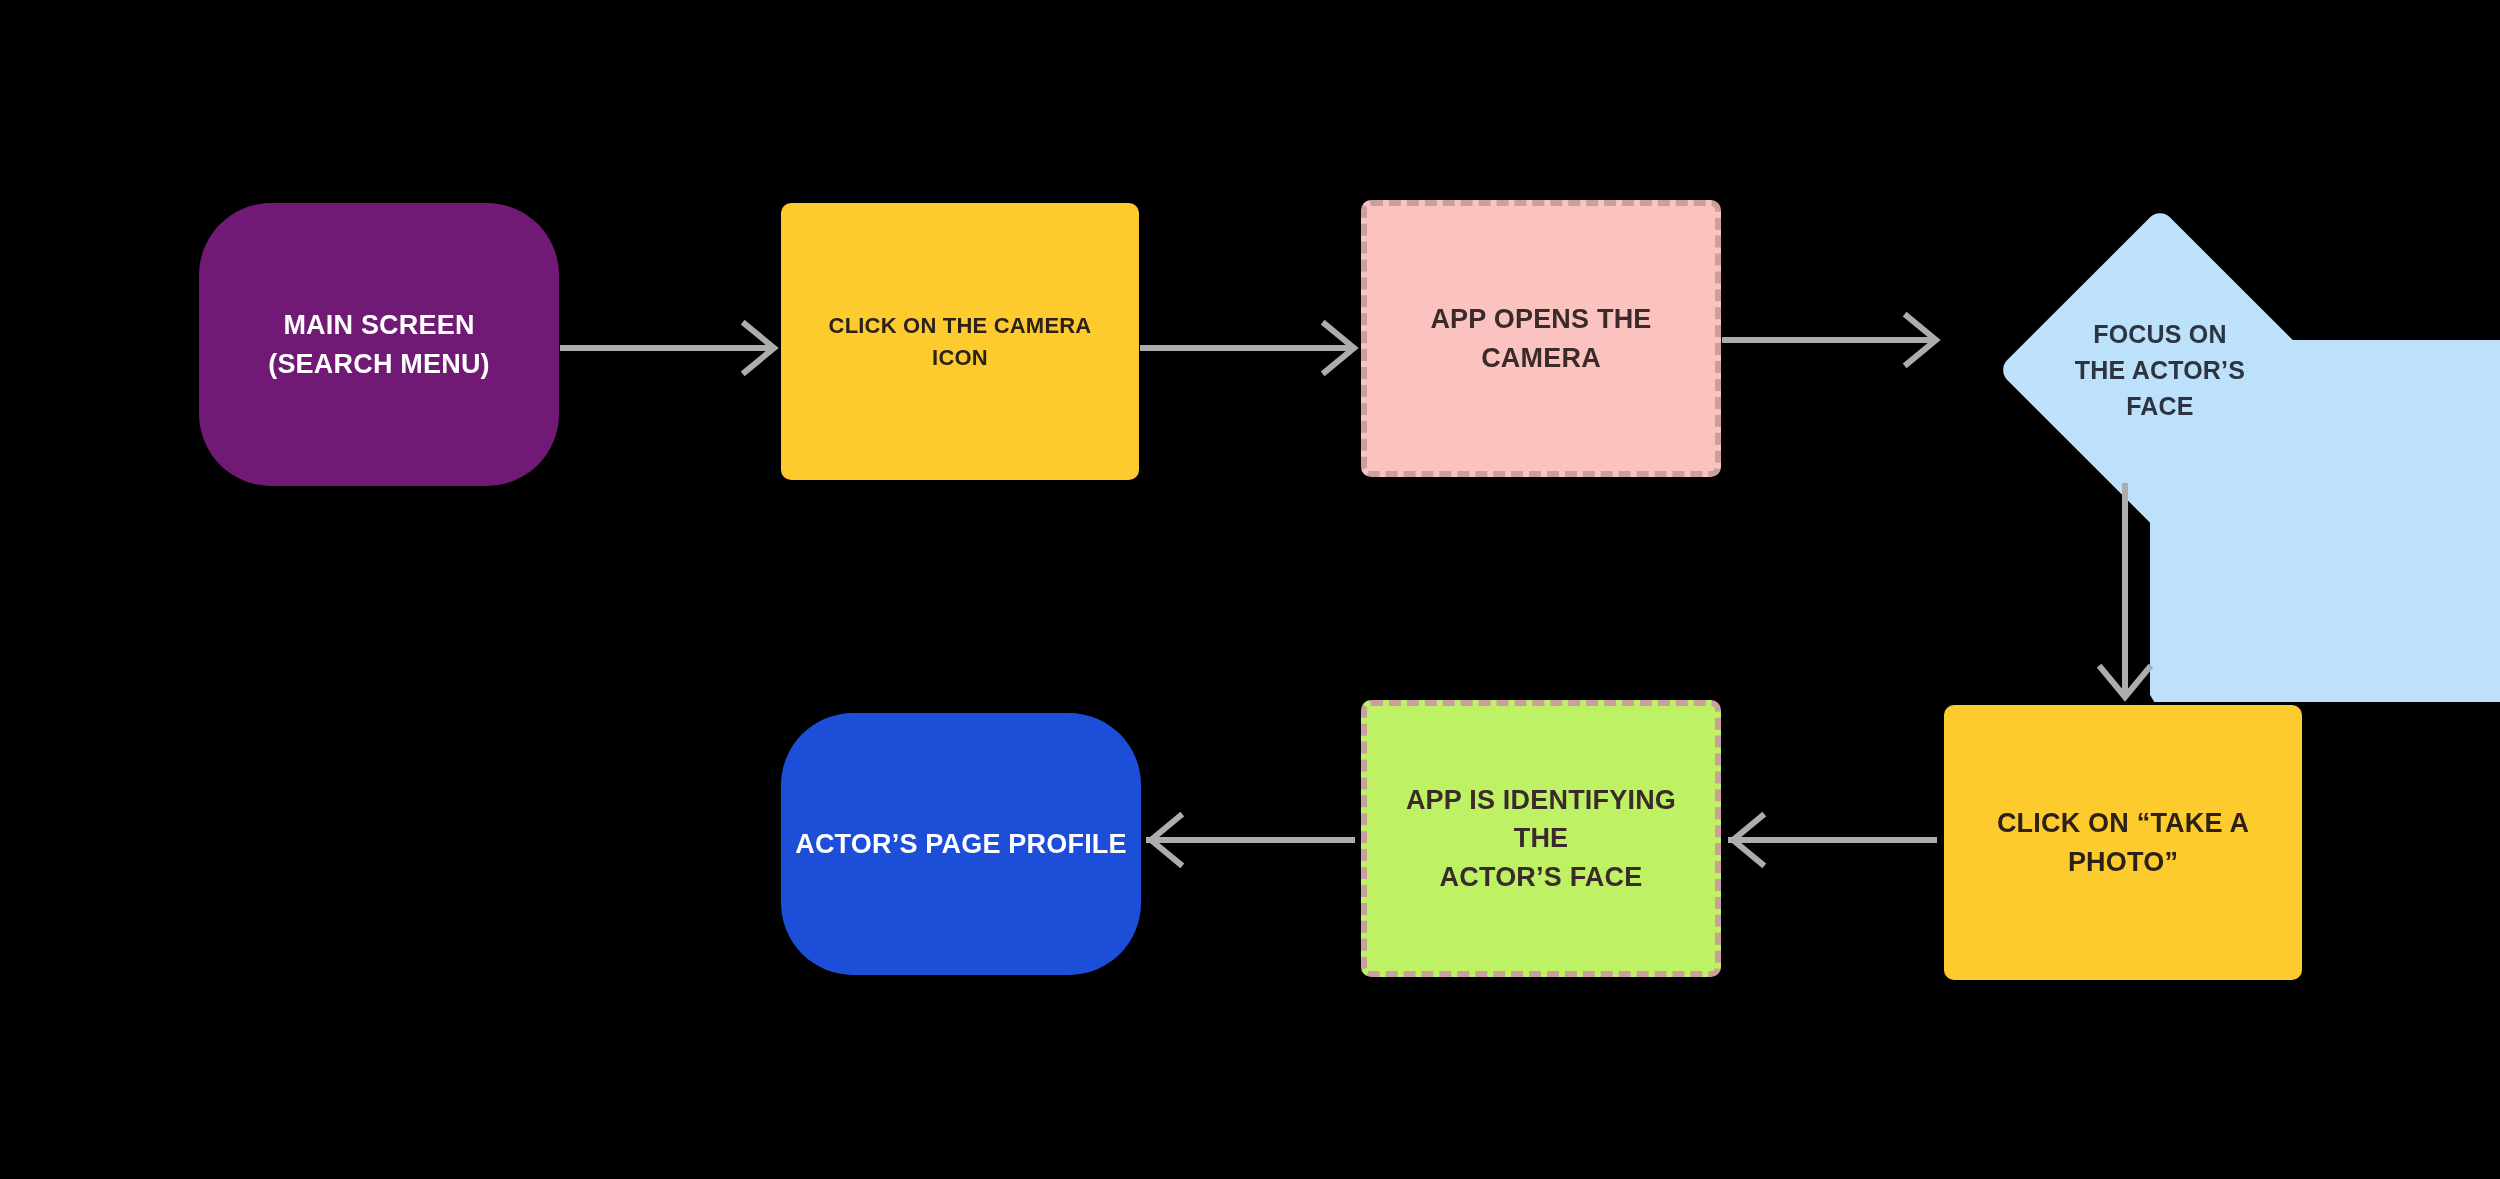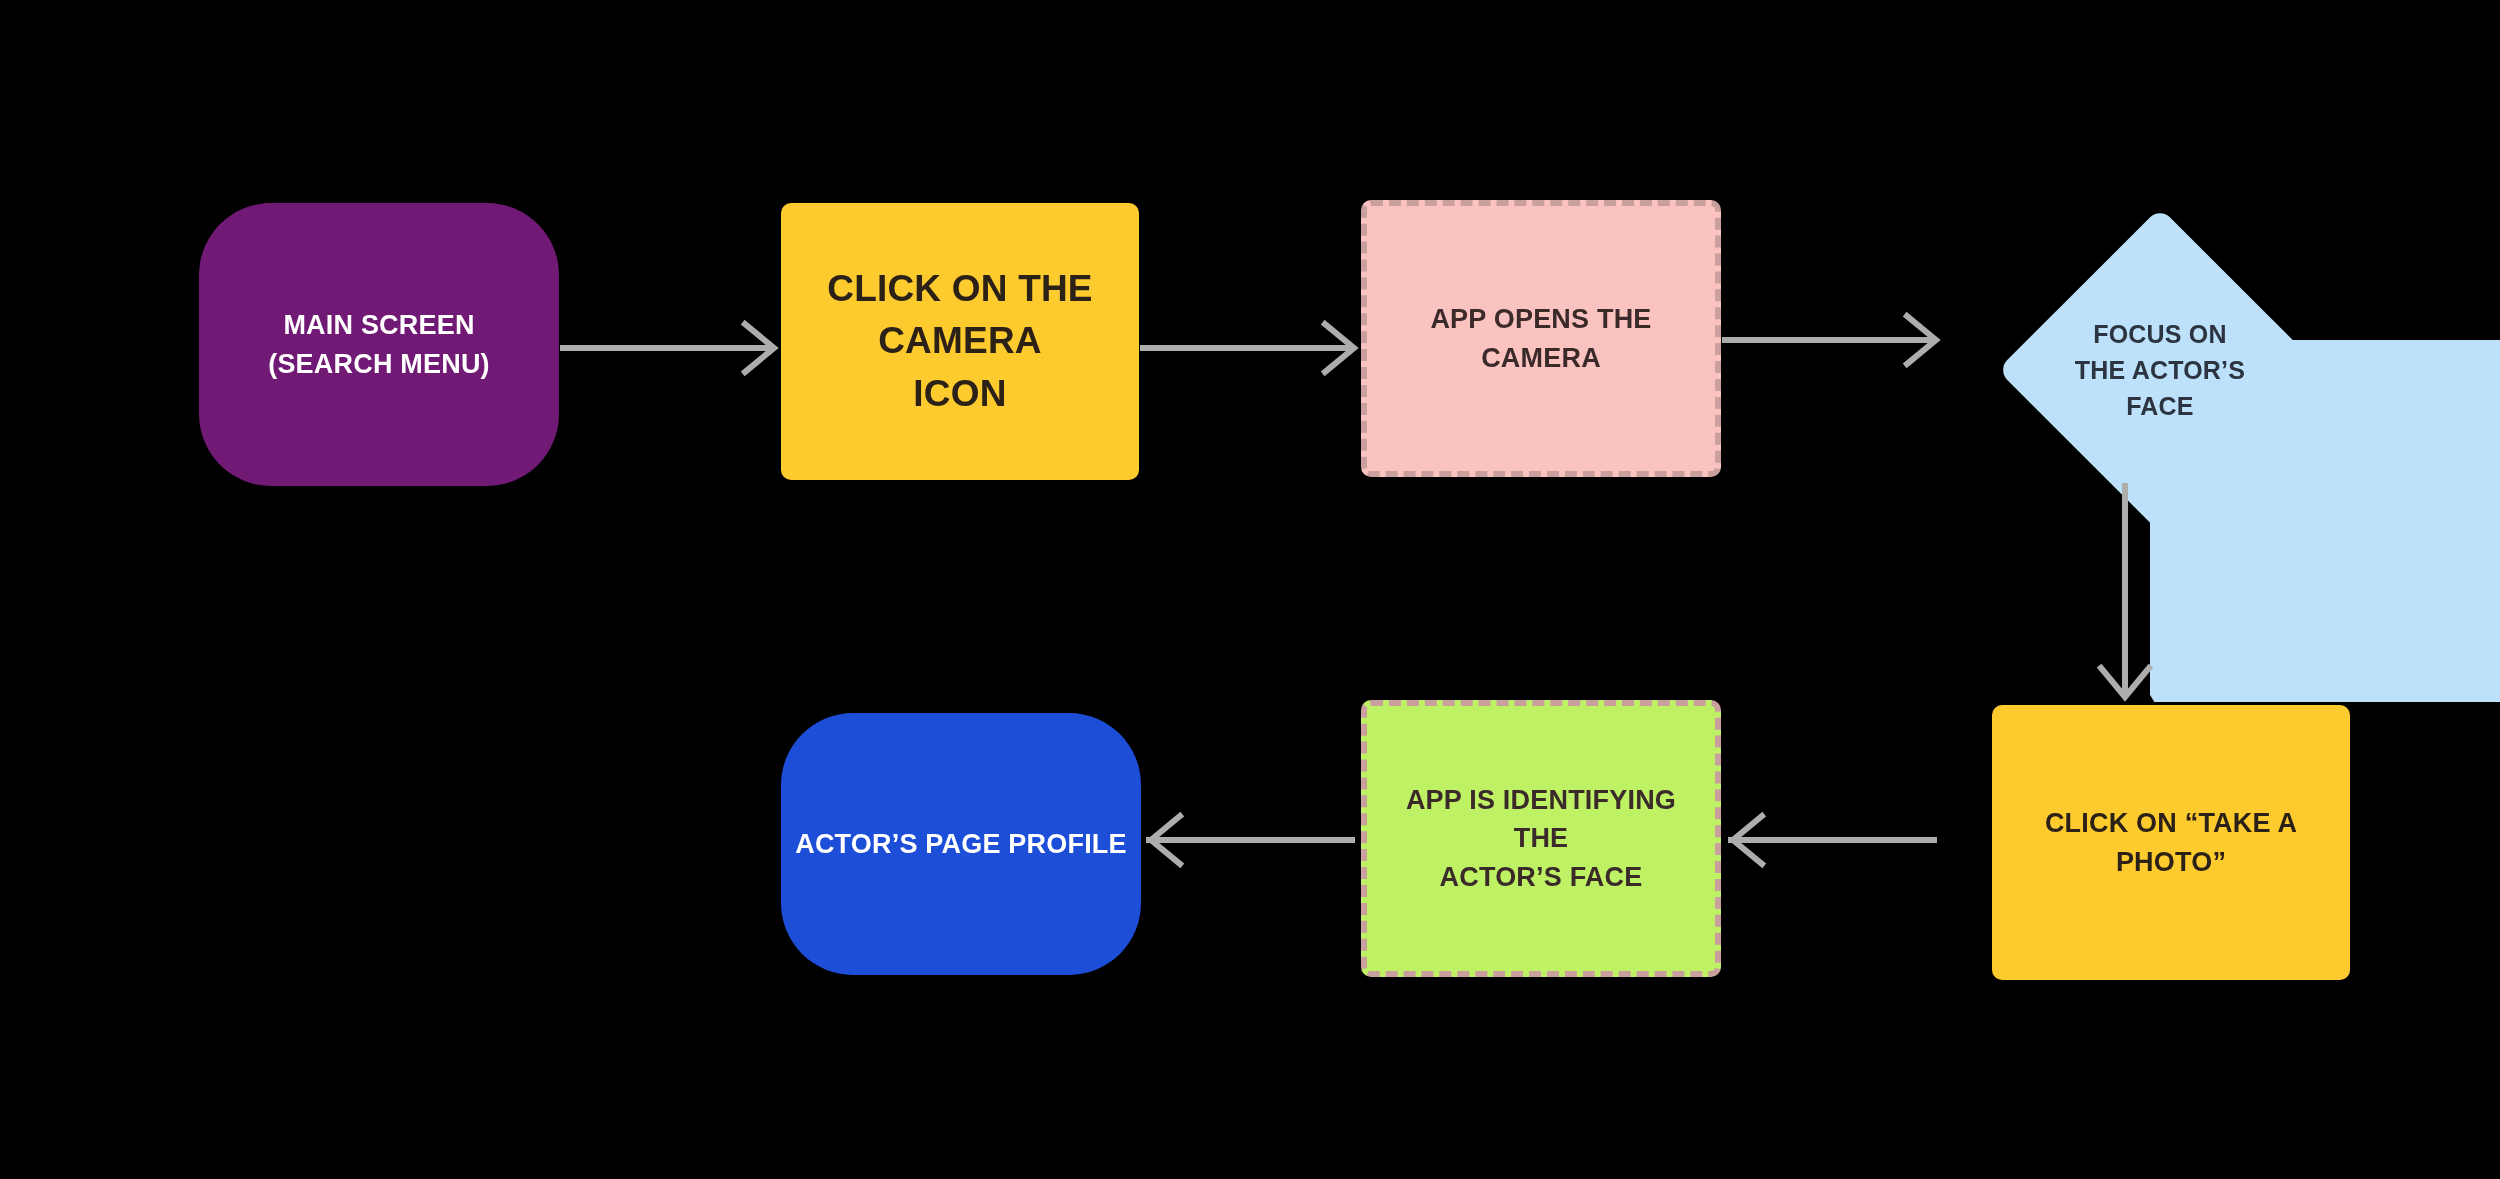--- a/index.html
+++ b/index.html
@@ -88,38 +88,38 @@
 
   <div class="blue-slab" style="left:2150px; top:340px; width:360px; height:362px;
               clip-path: polygon(0 2%, 1.6% 0, 100% 0, 100% 100%, 1.2% 100%, 0 98%);
               background:#BDE1FB;"></div>
 
   <div class="node shape-terminator" style="left:199px; top:203px; width:360px; height:283px; background:#701a75; color:#FFFFFF; font-size:27px; z-index:2;">
     <span class="node-label">MAIN SCREEN
 (SEARCH MENU)</span>
   </div>
 
-  <div class="node shape-process" style="left:781px; top:203px; width:358px; height:277px; background:#FECB2E; color:#2B2116; font-size:37px; z-index:2;">
+  <div class="node shape-process" style="left:781px; top:203px; width:358px; height:277px; background:#FECB2E; color:#2B2116; font-size:22px; z-index:2;">
     <span class="node-label">CLICK ON THE CAMERA
 ICON</span>
   </div>
 
   <div class="node shape-dashed" style="left:1361px; top:200px; width:360px; height:277px; background:#FBC3C0; border-color:#C9A09D; color:#3B2A2A; font-size:27px; z-index:2;">
     <span class="node-label">APP OPENS THE
 CAMERA</span>
   </div>
 
   <div class="node shape-diamond" style="left:2045px; top:255px; width:230px; height:230px; color:#2B3440; font-size:25px; z-index:2;">
     <div class="diamond-fill" style="background:#BDE1FB;"></div>
     <span class="node-label" style="padding:0; line-height:1.45;">FOCUS ON
 THE ACTOR’S
 FACE</span>
   </div>
 
-  <div class="node shape-process" style="left:1944px; top:705px; width:358px; height:275px; background:#FECB2E; color:#2B2116; font-size:27px; z-index:2;margin-left:48px;">
+  <div class="node shape-process" style="left:1944px; top:705px; width:358px; height:275px; background:#FECB2E; color:#2B2116; font-size:27px; z-index:2;">
     <span class="node-label">CLICK ON “TAKE A
 PHOTO”</span>
   </div>
 
   <div class="node shape-dashed" style="left:1361px; top:700px; width:360px; height:277px; background:#bef264; border-color:#C9A09D; color:#3B2A2A; font-size:27px; z-index:2;">
     <span class="node-label">APP IS IDENTIFYING THE
 ACTOR’S FACE</span>
   </div>
 
   <div class="node shape-terminator" style="left:781px; top:713px; width:360px; height:262px; background:#1d4ed8; color:#FFFFFF; font-size:27px; z-index:2;">

